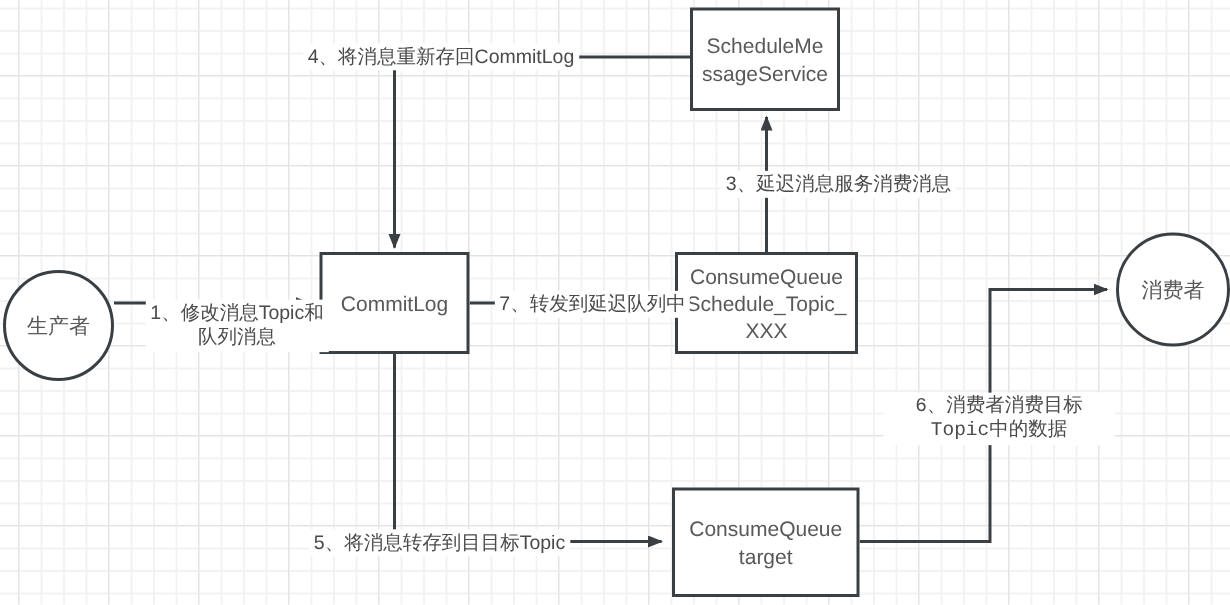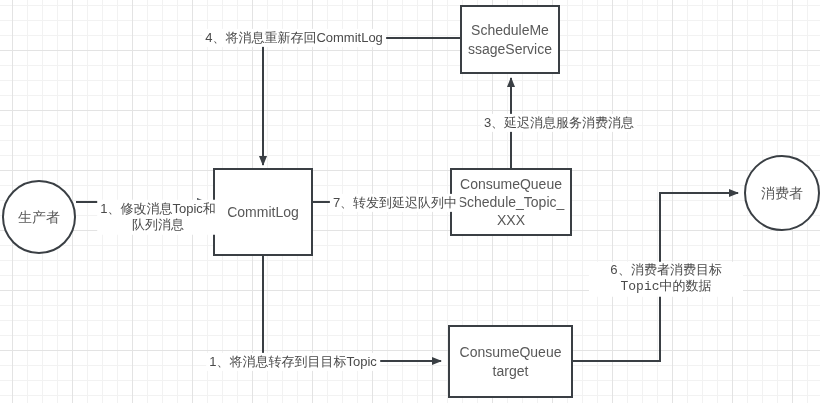--- a/index.html
+++ b/index.html
@@ -80,21 +80,21 @@
     <path class="edge" d="M76,202 L206,202" marker-end="url(#arrow)"></path>
     <path class="edge" d="M313,202 L443,202" marker-end="url(#arrow)"></path>
     <path class="edge" d="M511,236 L511,78" marker-end="url(#arrow)"></path>
     <path class="edge" d="M460,38 L263,38 L263,165" marker-end="url(#arrow)"></path>
     <path class="edge" d="M263,236 L263,361 L441,361" marker-end="url(#arrow)"></path>
     <path class="edge" d="M573,361 L660,361 L660,193 L738,193" marker-end="url(#arrow)"></path>
   </svg>
 
   <div class="node ellipse" style="left:2px; top:180px; width:74px; height:74px;">生产者</div>
 
-  <div class="node" style="left:213px; top:168px; width:100px; height:88px;">CommitLog</div>
+  <div class="node" style="left:213px; top:168px; width:100px; height:68px;">CommitLog</div>
 
   <div class="node" style="left:460px; top:5px; width:100px; height:69px;text-align:center;">ScheduleMe
 ssageService</div>
 
   <div class="node" style="left:450px; top:168px; width:122px; height:68px;">ConsumeQueue
 Schedule_Topic_
 XXX</div>
 
   <div class="node" style="left:448px; top:325px; width:125px; height:73px;">ConsumeQueue
 target</div>
@@ -103,17 +103,17 @@
 
   <div class="edge-label" style="left:158px; top:203px;margin-top:14px;">1、修改消息Topic和
 队列消息</div>
 
   <div class="edge-label" style="left:395px; top:203px;">7、转发到延迟队列中</div>
 
   <div class="edge-label" style="left:559px; top:123px;">3、延迟消息服务消费消息</div>
 
   <div class="edge-label" style="left:294px; top:38px;">4、将消息重新存回CommitLog</div>
 
-  <div class="edge-label" style="left:293px; top:362px;">1、将消息转存到目目标Topic</div>
+  <div class="edge-label" style="left:293px; top:362px;">5、将消息转存到目目标Topic</div>
 
   <div class="edge-label" style="left:666px; top:279px;font-family:Liberation Mono, monospace;">6、消费者消费目标Topic中的数据</div>
 
 </div>
 
 </body></html>

